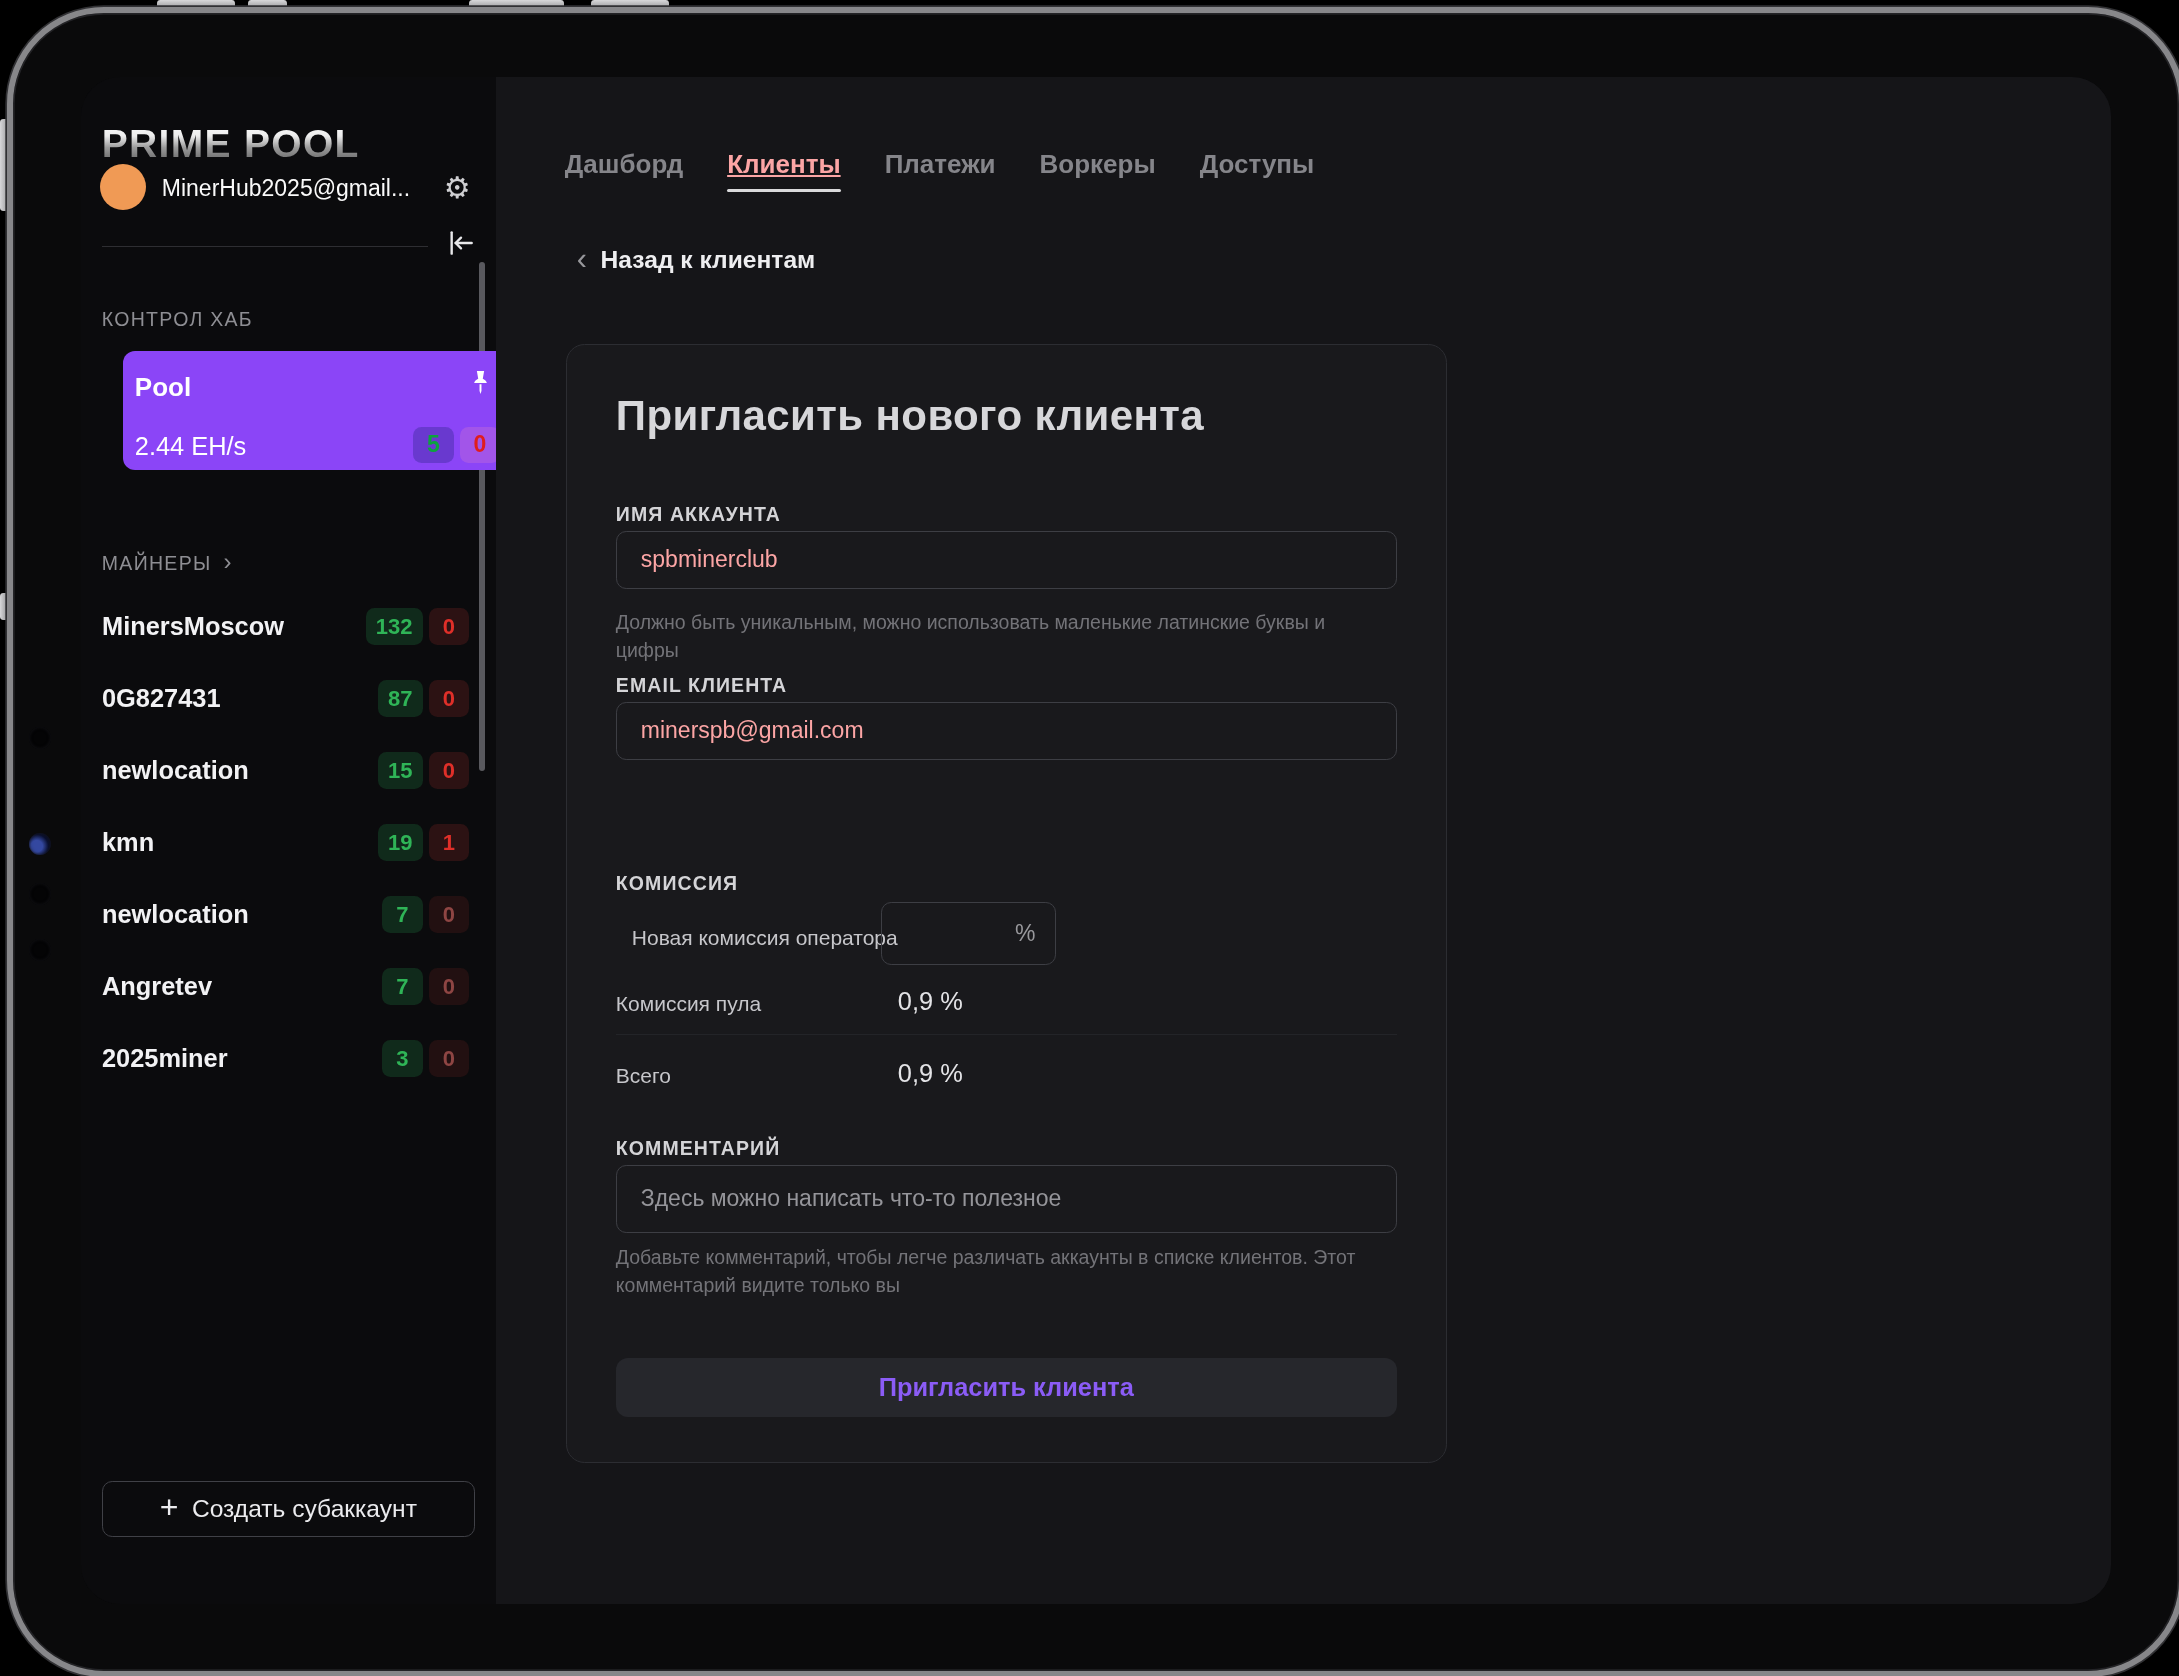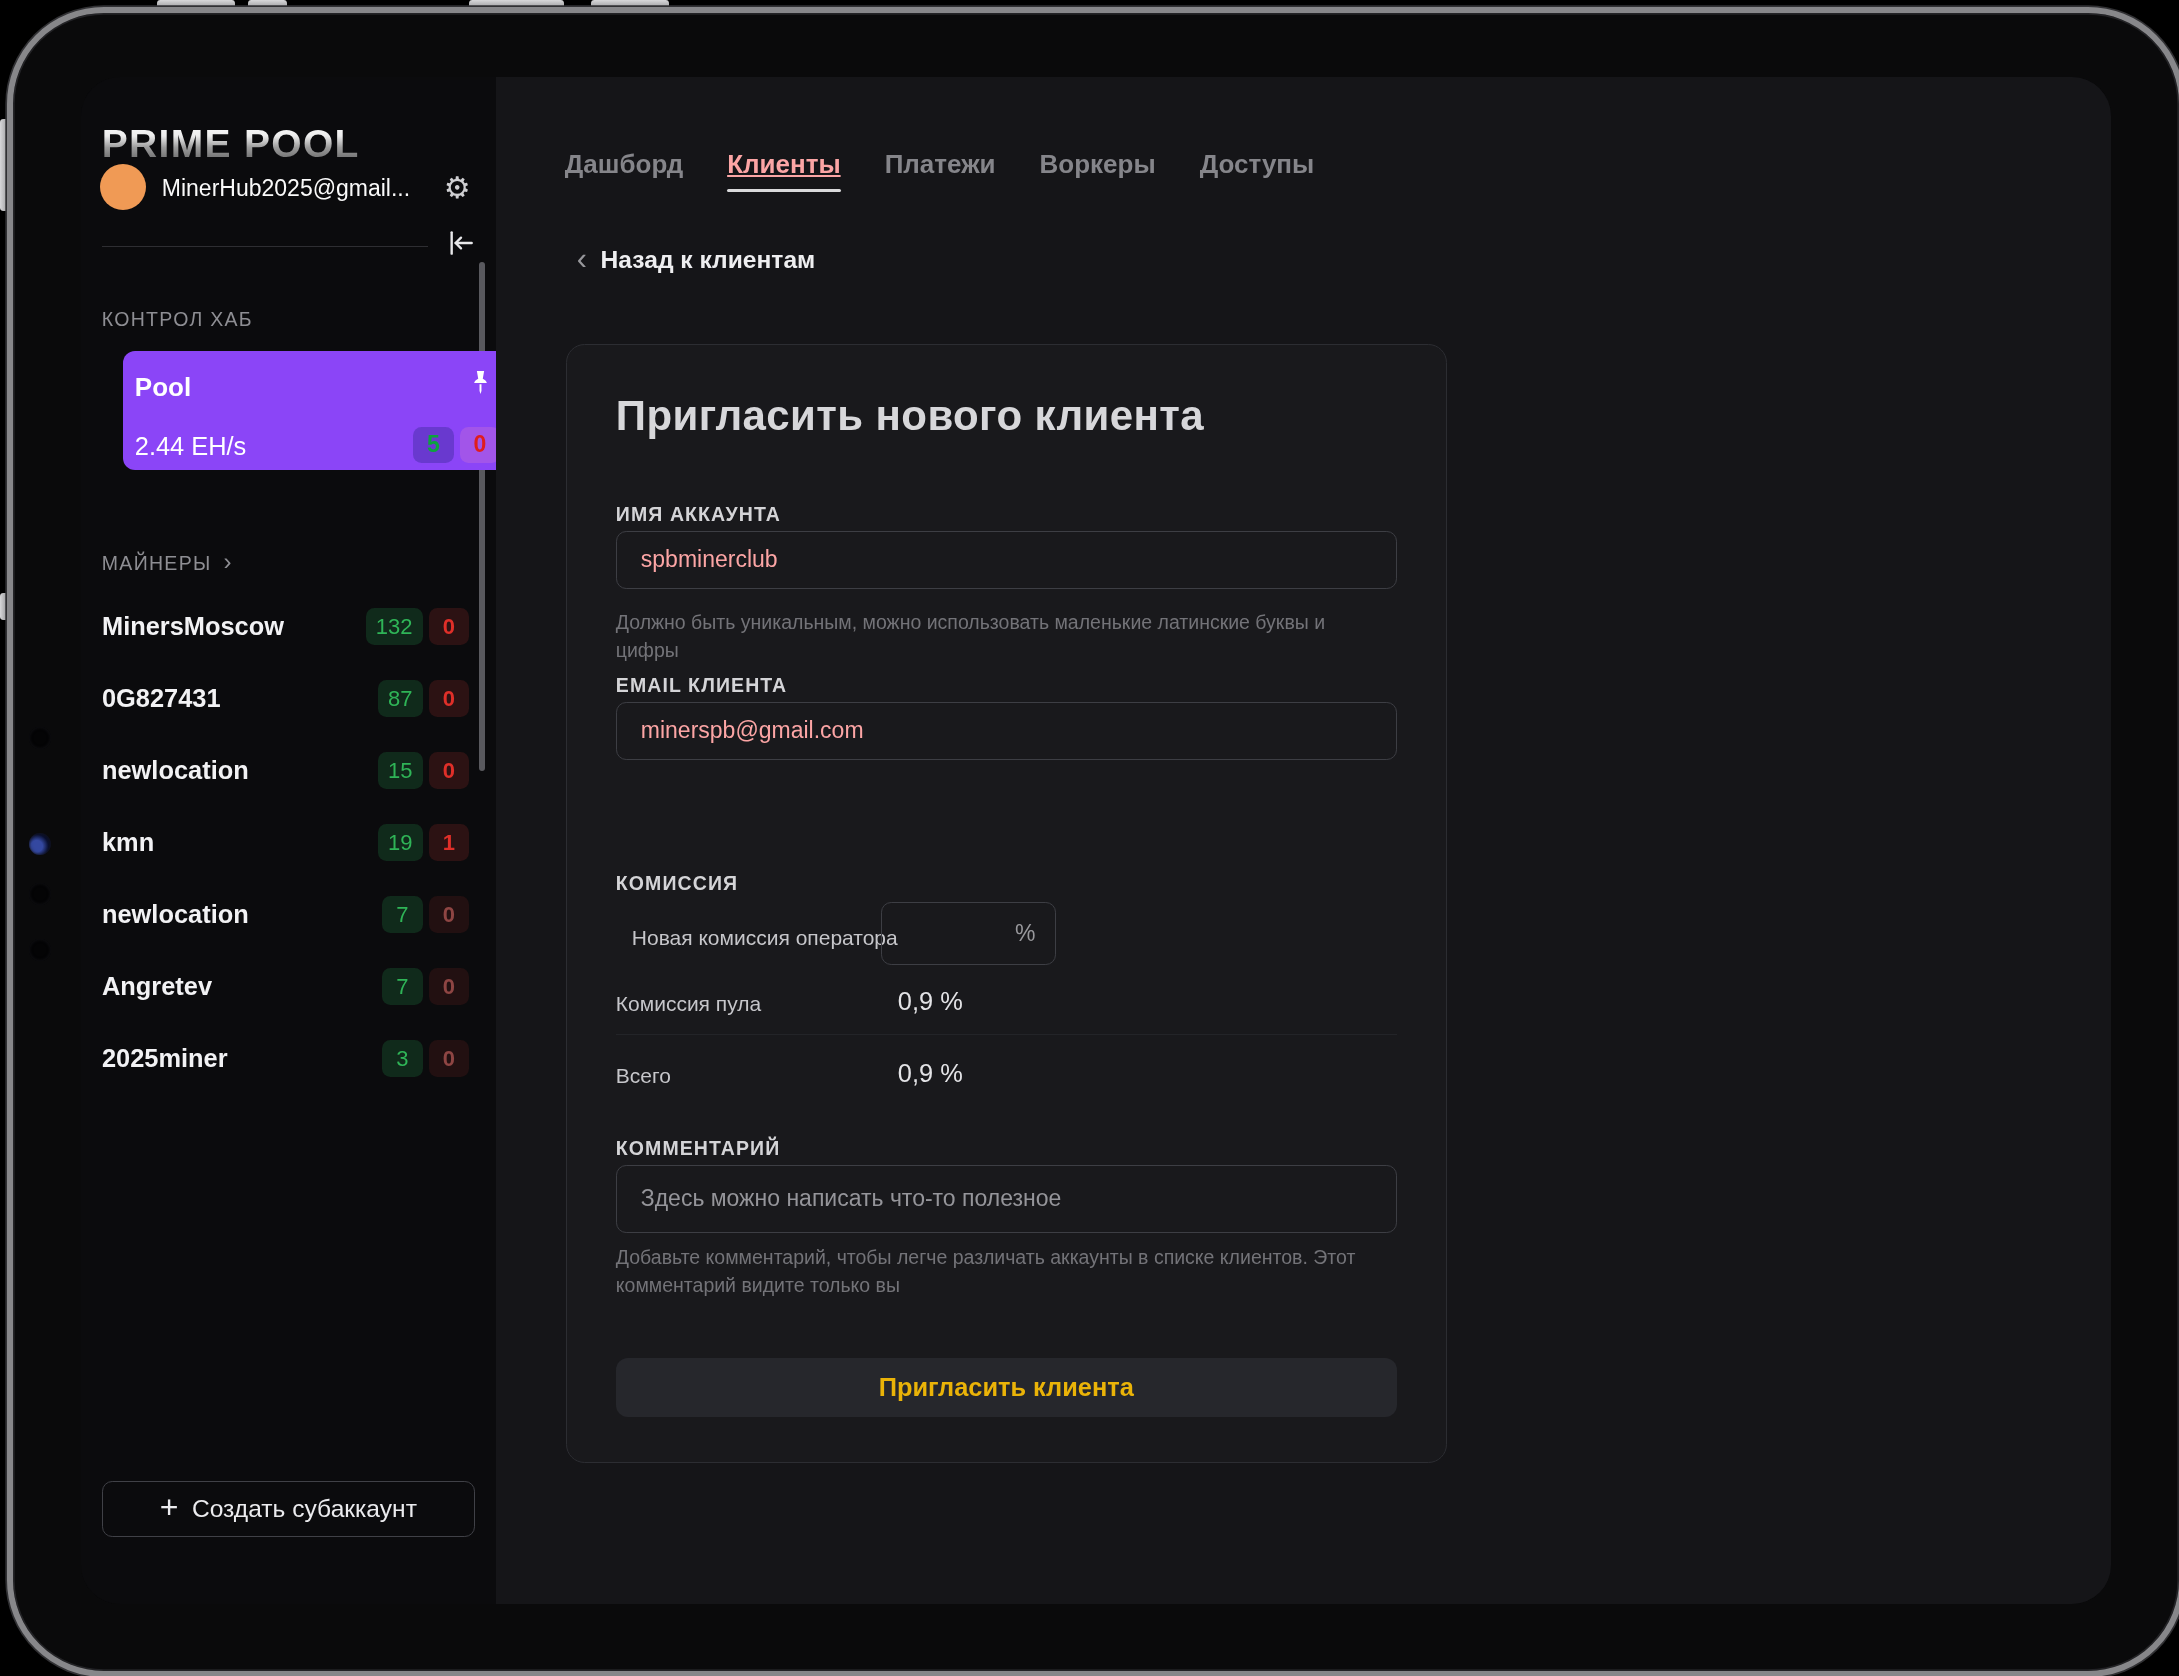--- a/index.html
+++ b/index.html
@@ -46,21 +46,21 @@
   .pb{height:36px;min-width:22px;padding:0 9.3px;border-radius:8.5px;display:flex;align-items:center;justify-content:center;
       font-size:23px;font-weight:600;}
   .pb-g{background:rgba(35,35,125,.32);color:#0da33e;}
   .pb-r{background:rgba(255,150,180,.20);color:#e01d1d;}
 
   .miners{position:absolute;left:11px;top:514px;width:386px;}
   .mrow{height:72px;display:flex;align-items:center;padding:0 8.5px 0 10.2px;cursor:pointer;}
   .mname{flex:1;font-size:25.4px;font-weight:600;color:#f2f2f4;}
   .badges{display:flex;gap:6px;align-items:center;}
   .gb{height:37px;min-width:20.3px;padding:0 10.2px;border-radius:8.5px;background:#102a1b;color:#2fb457;
-      display:flex;align-items:center;justify-content:center;font-size:22px;font-weight:400;}
+      display:flex;align-items:center;justify-content:center;font-size:22px;font-weight:700;}
   .rb{height:37px;min-width:20.3px;padding:0 10.2px;border-radius:8.5px;background:#2c1213;color:#df2f29;
       display:flex;align-items:center;justify-content:center;font-size:22px;font-weight:600;}
   .rb.dim{background:#221011;color:#8e4543;}
 
   .create-btn{position:absolute;left:21px;top:1404px;width:373px;height:56px;border-radius:10.2px;
               border:1.7px solid #404147;background:transparent;color:#ebebee;font-size:24.6px;font-weight:500;
               display:flex;align-items:center;justify-content:center;gap:13.6px;cursor:pointer;
               font-family:inherit;}
   .plus{font-size:32px;font-weight:300;margin-top:-3.4px;color:#ebebee;}
 
@@ -83,21 +83,21 @@
           font-family:inherit;outline:none;}
   .helper{position:absolute;left:49px;width:746px;font-size:19.5px;line-height:28px;color:#737378;}
   .rowlabel{position:absolute;left:49px;font-size:21px;color:#c6c6ca;font-weight:500;}
   .rowvalue{position:absolute;left:331px;font-size:25.4px;color:#e3e3e6;font-weight:500;}
   .op-input-wrap{position:absolute;left:314px;top:557px;width:175px;height:63px;}
   .op-input{width:100%;height:100%;border-radius:10.2px;border:1.7px solid #3d3e44;background:transparent;
             box-sizing:border-box;padding:0 51px 0 17px;font-size:23px;color:#d9d9dc;font-family:inherit;outline:none;}
   .op-unit{position:absolute;right:20.3px;top:50%;transform:translateY(-50%);font-size:23px;color:#98989c;}
   .hr-line{position:absolute;left:49px;right:49px;top:689px;height:1.7px;background:#232428;}
   .submit-btn{position:absolute;left:49px;right:49px;top:1013px;height:59px;border-radius:12px;border:none;
-              background:#26272c;color:#eab308;font-size:25.4px;font-weight:600;font-family:inherit;cursor:pointer;}
+              background:#26272c;color:#8b5cf6;font-size:25.4px;font-weight:600;font-family:inherit;cursor:pointer;}
   input::placeholder{color:#95959a;opacity:1;}
   svg{display:block;}
 </style>
 </head>
 <body>
 
 <div id="canvas">
 
   <div class="hw-btn-top" style="left:157px;width:78px;"></div>
   <div class="hw-btn-top" style="left:248px;width:39px;"></div>

